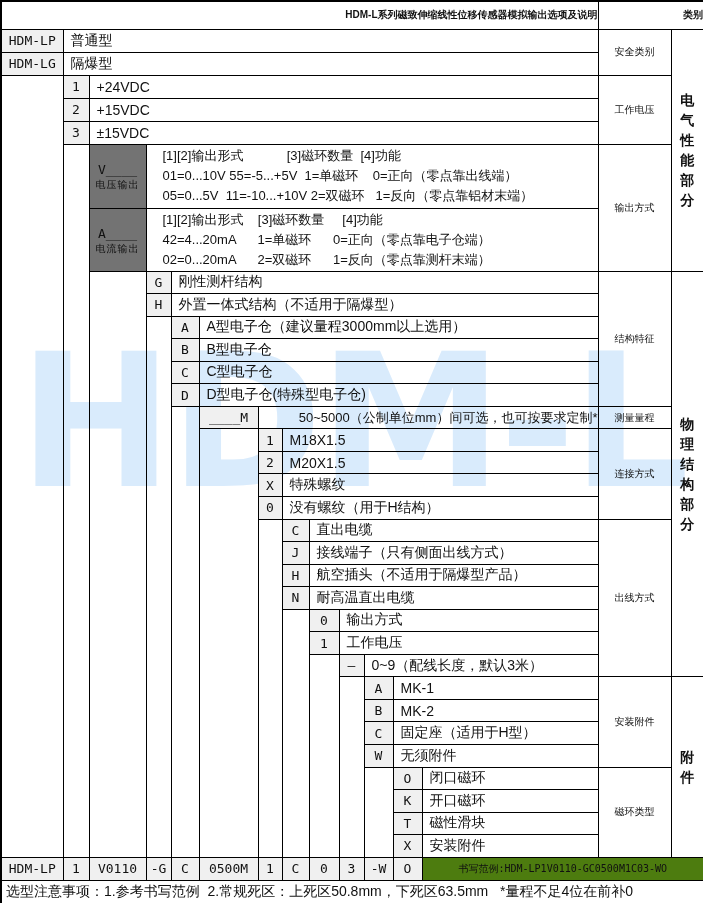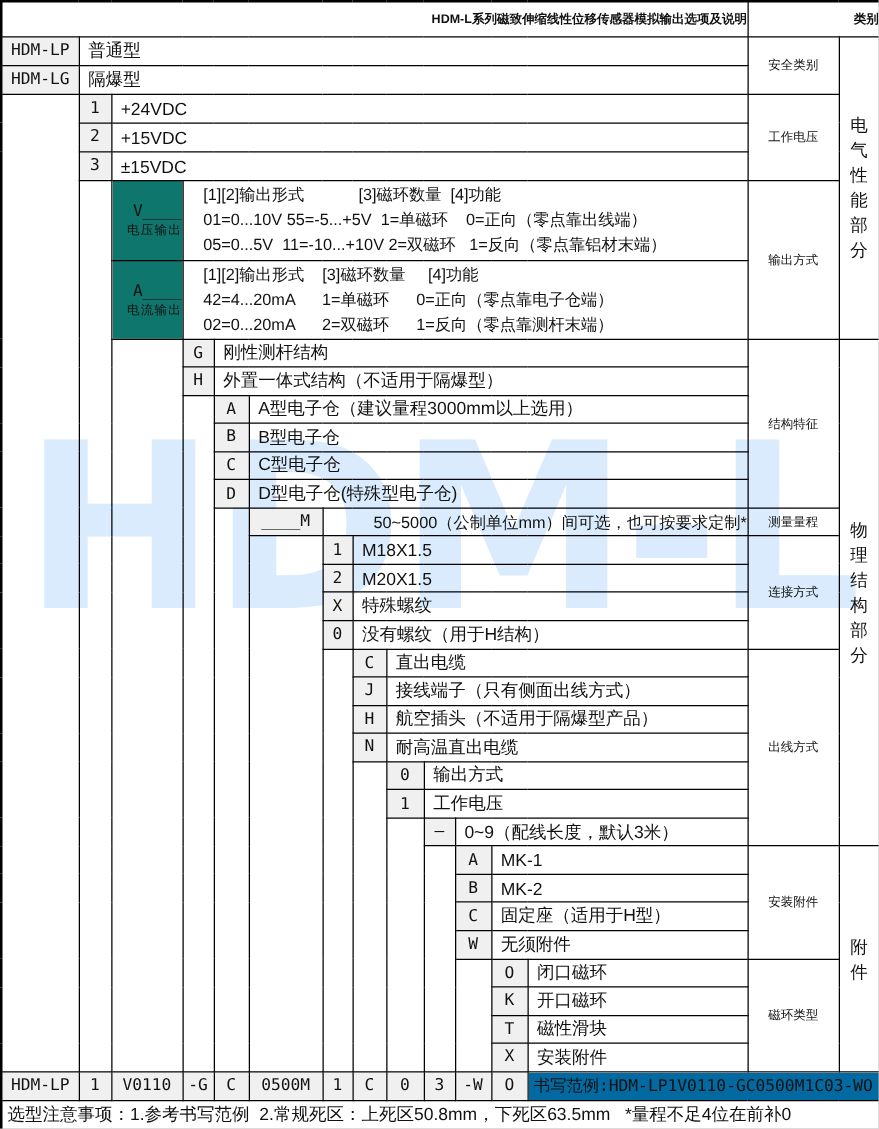--- a/index.html
+++ b/index.html
@@ -12,29 +12,29 @@
         table-layout:fixed;background:transparent;border:2px solid #000;}
   td{border:1px solid #000;padding:0;overflow:hidden;vertical-align:middle;
      font-size:14px;color:#111;background:transparent;}
   td.title{font-weight:bold;font-size:10px;text-align:right;}
   td.code{background:#f0f0f0;text-align:center;
           font-family:"DejaVu Sans Mono",monospace;font-size:13px;}
   td.desc{padding-left:7px;}
   td.desc-sm{padding-left:7px;font-size:13px;text-align:right;}
   td.pre{padding-left:16px;font-size:13px;}
   td.pre div{white-space:pre;line-height:20px;}
-  td.vlabel{background:#0f766e;text-align:right;}
+  td.vlabel{background:#737373;text-align:center;}
   .vcode{font-family:"DejaVu Sans Mono",monospace;font-size:13px;line-height:17px;}
   .vsub{font-size:10px;line-height:13px;letter-spacing:1px;}
   td.cat{text-align:center;font-size:10px;}
   td.group{text-align:center;}
-  .vtext{width:15px;margin:0 auto;word-break:break-all;line-height:20px;font-size:14px;}
+  .vtext{width:15px;margin:0 auto;word-break:break-all;line-height:20px;font-size:14px;font-weight:bold;}
   td.ex{background:#f0f0f0;text-align:center;
         font-family:"DejaVu Sans Mono",monospace;font-size:13px;}
-  td.ex-label{background:#0369a1;text-align:center;font-size:13px;
+  td.ex-label{background:#4d7c0f;text-align:center;font-size:10px;
               font-family:"DejaVu Sans Mono",monospace;white-space:pre;}
   td.note{padding-left:4px;font-size:14px;white-space:pre;}
   td.blank{background:transparent;}
 </style>
 </head>
 <body>
 
 <div id="stage">
   <div id="watermark">HDM-L</div>
 

